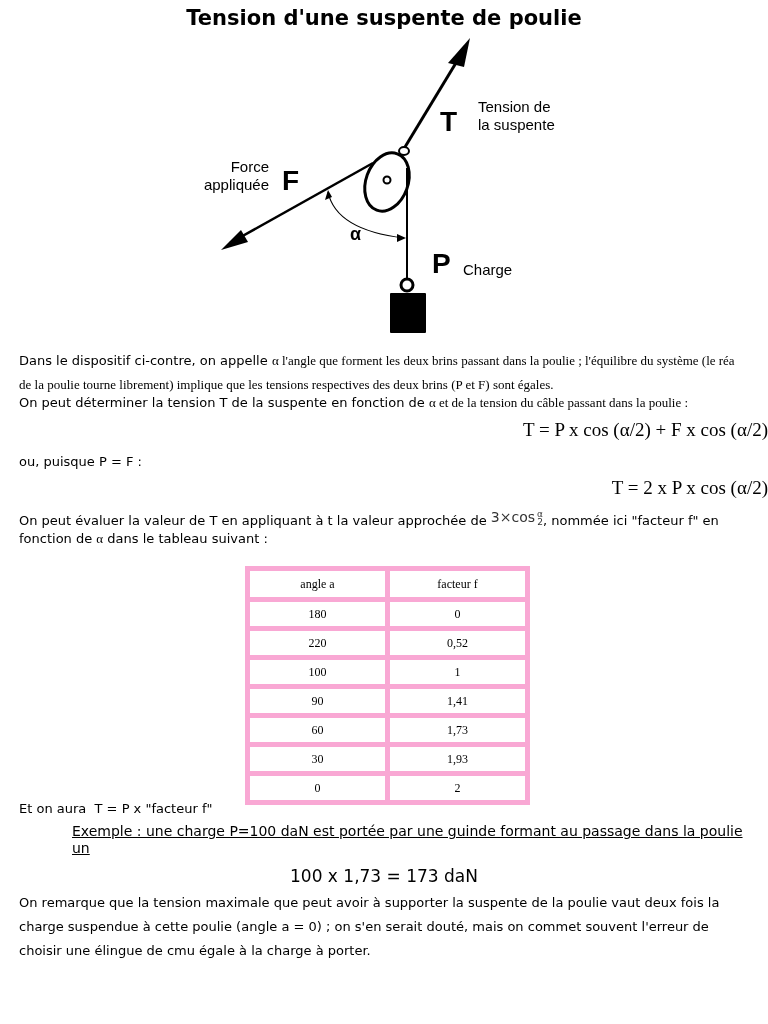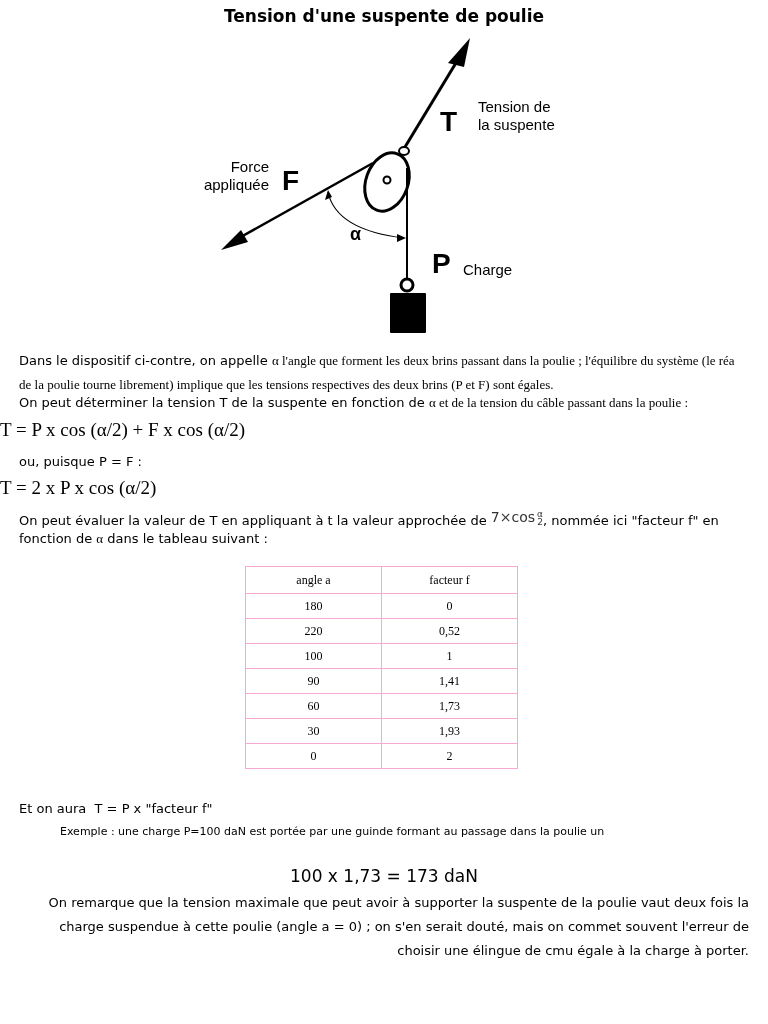--- a/index.html
+++ b/index.html
@@ -1,27 +1,27 @@
 <!DOCTYPE html>
 <html><head>
 <meta charset="utf-8">
 <style>
   html, body { margin:0; padding:0; background:#ffffff; }
   body { width:768px; height:1024px; position:relative; overflow:hidden; color:#000; font-family:"DejaVu Sans", sans-serif; }
-  .title { position:absolute; top:6px; left:0; width:768px; text-align:center; font-weight:bold; font-size:17px; }
+  .title { position:absolute; top:6px; left:0; width:768px; text-align:center; font-weight:bold; font-size:21px; }
   .figure { position:absolute; left:180px; top:30px; width:380px; height:310px; }
   .p { position:absolute; left:19px; width:730px; font-size:13px; line-height:24px; }
   .serif { font-family:"Liberation Serif", serif; font-size:13px; }
-  .eq { position:absolute; left:0; width:768px; text-align:left; font-family:"Liberation Serif", serif; font-size:19px; }
+  .eq { position:absolute; left:0; width:768px; text-align:right; font-family:"Liberation Serif", serif; font-size:19px; }
   .frac { display:inline-block; vertical-align:middle; text-align:center; font-size:9px; line-height:8px; margin-left:2px; }
   .cosexpr { font-size:14px; color:#333; vertical-align:top; position:relative; top:-4px; }
   table.ft { position:absolute; left:245px; top:566px; border-collapse:collapse; font-family:"Liberation Serif", serif; font-size:12px; }
-  table.ft td, table.ft th { border:1px solid #f9a8d4; width:135px; height:24px; text-align:center; font-weight:normal; padding:0;margin-top:42px; }
+  table.ft td, table.ft th { border:5px solid #f9a8d4; width:135px; height:24px; text-align:center; font-weight:normal; padding:0;margin-top:42px; }
   table.ft th { height:26px; }
-  .example { position:absolute; left:60px; width:680px; font-size:11px; line-height:17px; }
+  .example { position:absolute; left:72px; width:680px; font-size:14px; line-height:17px;text-decoration:underline; }
   .example .l2 { padding-left:73px; }
   .calc { position:absolute; left:0; width:768px; text-align:center; font-size:17px; }
 </style>
 </head>
 <body>
 
 <div class="title">Tension d'une suspente de poulie</div>
 
 <svg class="figure" viewBox="0 0 380 310" xmlns="http://www.w3.org/2000/svg">
 
@@ -65,21 +65,21 @@
   <span>On peut déterminer la tension T de la suspente en fonction de </span><span class="serif">α et de la tension du câble passant dans la poulie :</span>
 </div>
 
 <div class="eq" style="top:419px;">T = P x cos (α/2) + F x cos (α/2)</div>
 
 <div class="p" style="top:450px;">ou, puisque P = F :</div>
 
 <div class="eq" style="top:477px;">T = 2 x P x cos (α/2)</div>
 
 <div class="p" style="top:512px; line-height:18px;">
-  <span>On peut évaluer la valeur de T en appliquant à t la valeur approchée de </span><span class="cosexpr"><span>7×cos</span><span class="frac"><span>α</span><br><span>2</span></span></span><span>, nommée ici "facteur f" en fonction de </span><span class="serif">α</span><span> dans le tableau suivant :</span>
+  <span>On peut évaluer la valeur de T en appliquant à t la valeur approchée de </span><span class="cosexpr"><span>3×cos</span><span class="frac"><span>α</span><br><span>2</span></span></span><span>, nommée ici "facteur f" en fonction de </span><span class="serif">α</span><span> dans le tableau suivant :</span>
 </div>
 
 <table class="ft">
   <thead>
     <tr>
       <th>angle a</th>
       <th>facteur f</th>
     </tr>
   </thead>
   <tbody>
@@ -115,13 +115,13 @@
 </table>
 
 <div class="p" style="top:797px; white-space:pre;">Et on aura  T = P x "facteur f"</div>
 
 <div class="example" style="top:823px;">
   <div>Exemple : une charge P=100 daN est portée par une guinde formant au passage dans la poulie un</div>
 </div>
 
 <div class="calc" style="top:866px;">100 x 1,73 = 173 daN</div>
 
-<div class="p" style="top:891px;text-align:right;">On remarque que la tension maximale que peut avoir à supporter la suspente de la poulie vaut deux fois la charge suspendue à cette poulie (angle a = 0) ; on s'en serait douté, mais on commet souvent l'erreur de choisir une élingue de cmu égale à la charge à porter.</div>
+<div class="p" style="top:891px;">On remarque que la tension maximale que peut avoir à supporter la suspente de la poulie vaut deux fois la charge suspendue à cette poulie (angle a = 0) ; on s'en serait douté, mais on commet souvent l'erreur de choisir une élingue de cmu égale à la charge à porter.</div>
 
 </body></html>

